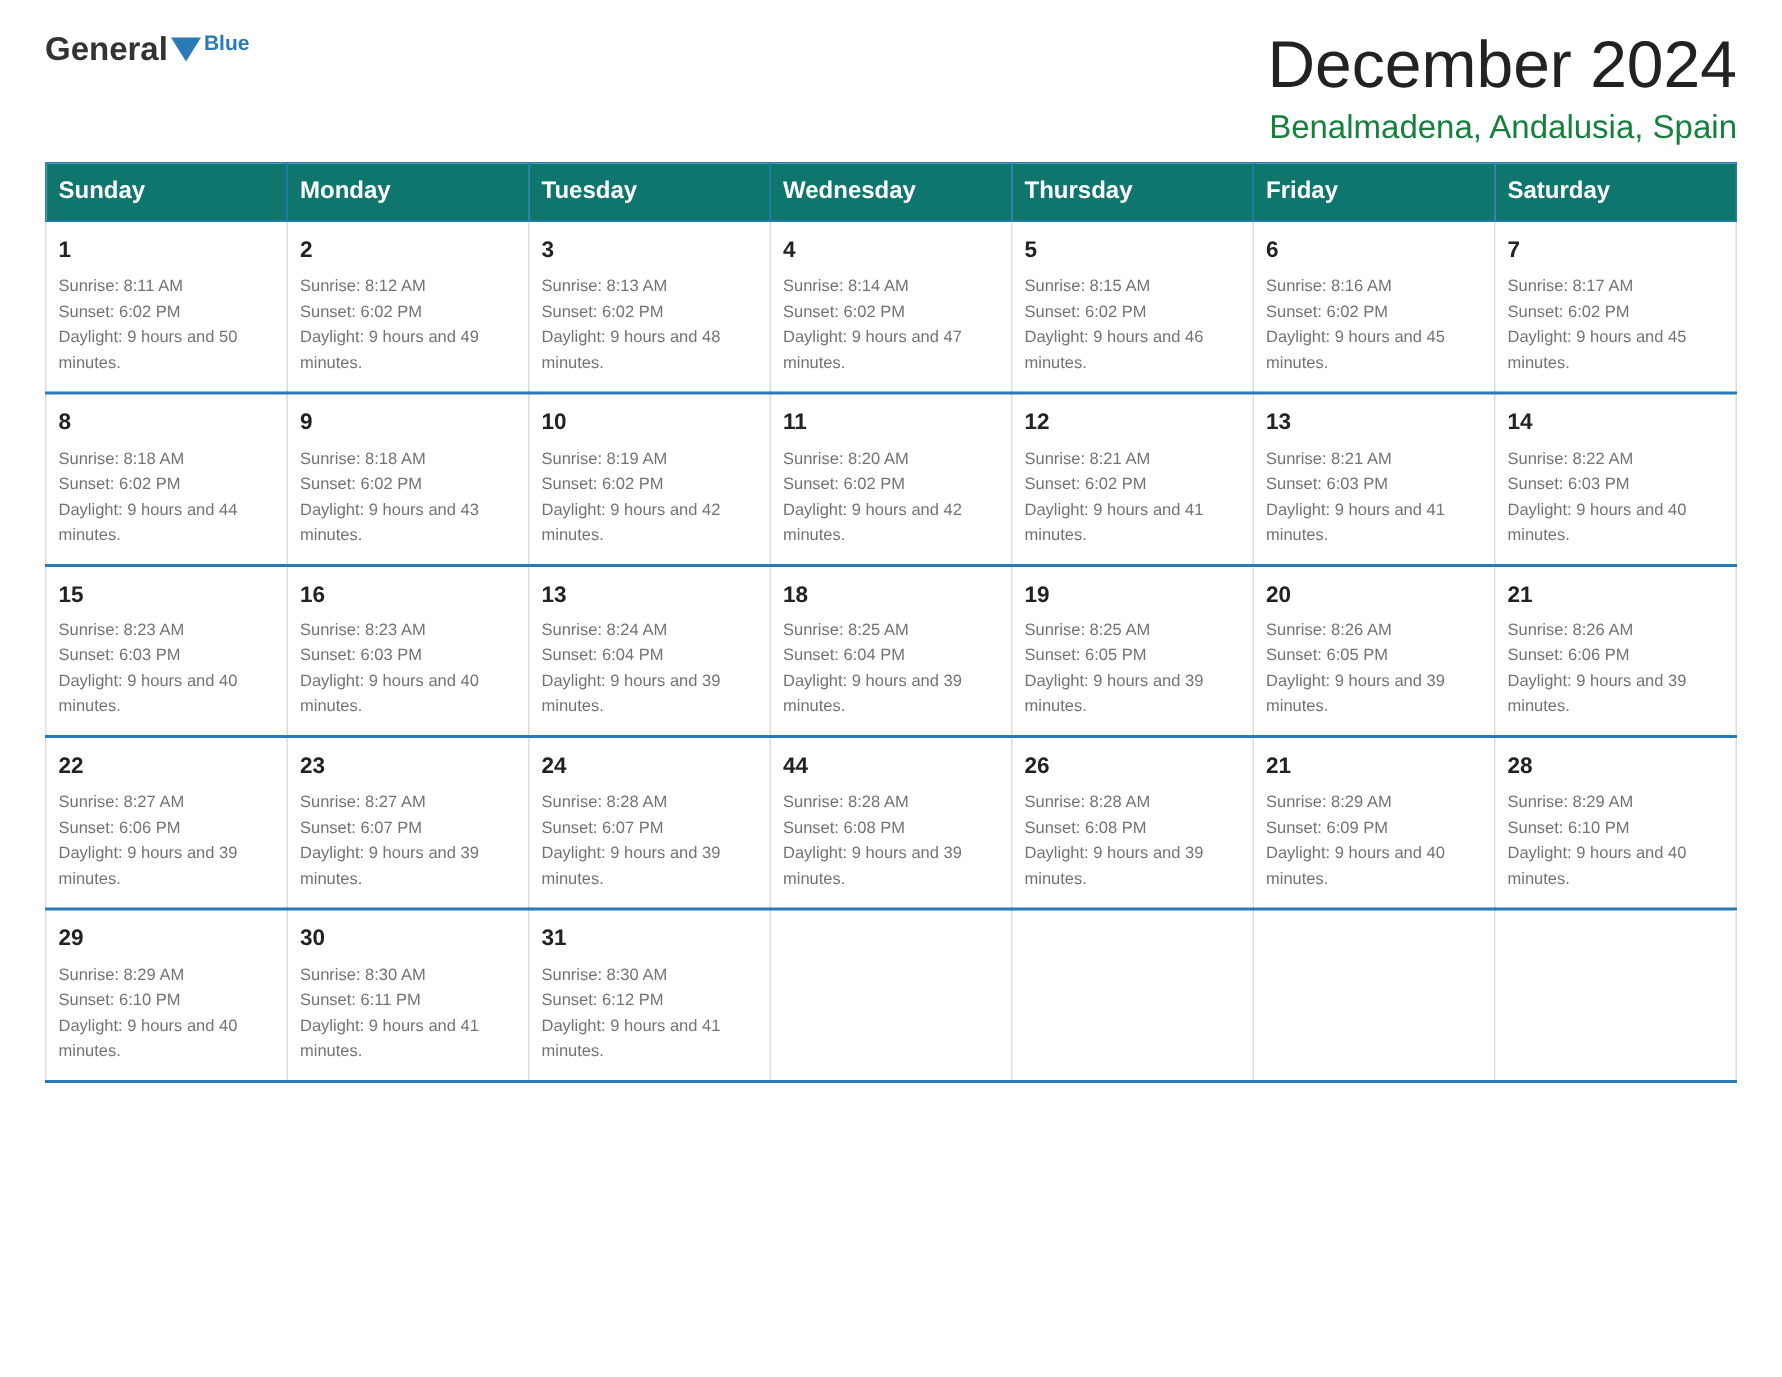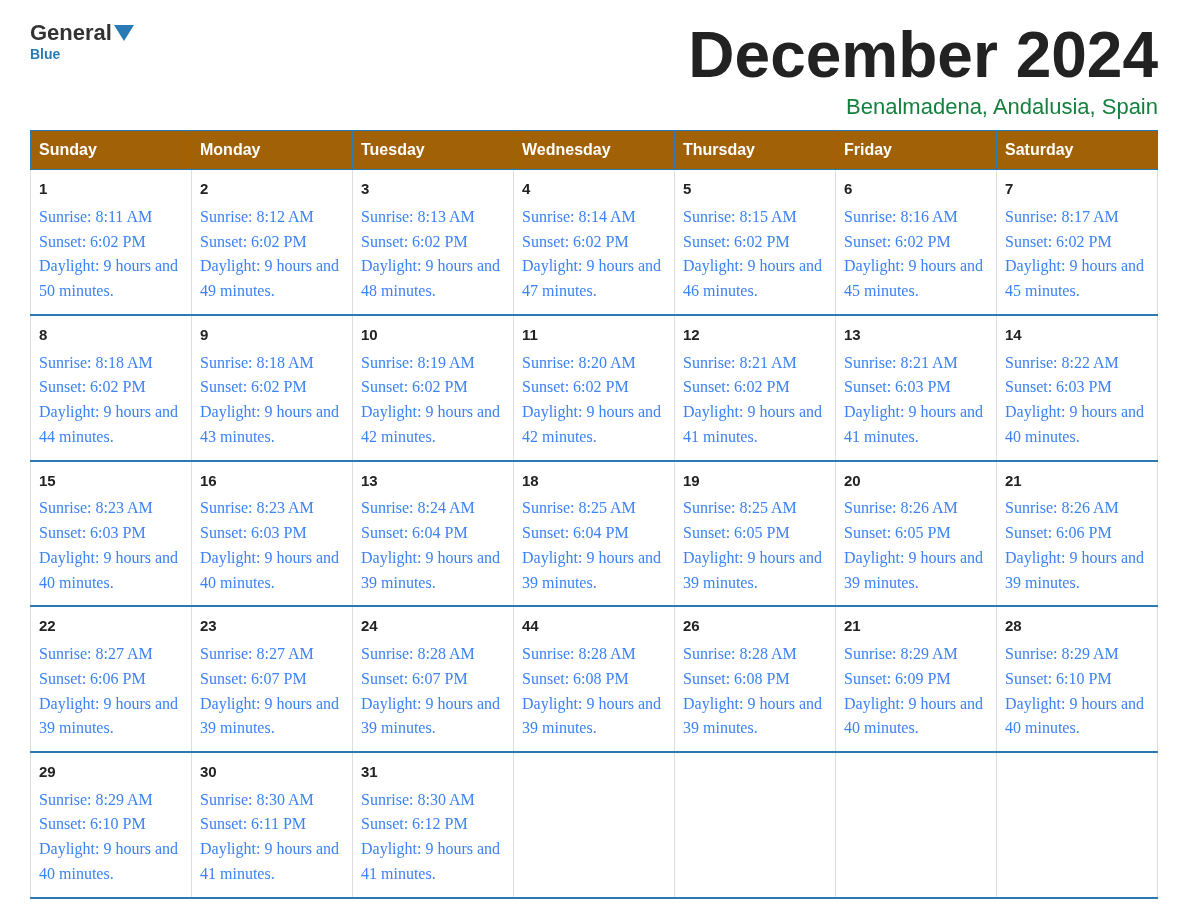--- a/index.html
+++ b/index.html
@@ -11,21 +11,21 @@
       min-height: 918px;
     }
     .header {
       display: flex;
       justify-content: space-between;
       align-items: flex-start;
       margin-bottom: 10px;
     }
     .logo {
       display: flex;
-      flex-direction: column;
+      flex-direction: row;
       align-items: flex-start;
     }
     .logo-text {
       display: flex;
       align-items: center;
       font-size: 22px;
       font-weight: bold;
       color: #333;
     }
     .logo-general { color: #333; }
@@ -40,37 +40,37 @@
     }
     .logo-blue {
       color: #2a7ab5;
       font-size: 14px;
       font-weight: bold;
     }
     .title-section {
       text-align: right;
     }
     .month-title {
-      font-size: 64px;
-      font-weight: bold;
+      font-size: 44px;
+      font-weight: normal;
       color: #222;
       line-height: 1.1;
     }
     .location {
       font-size: 22px;
       color: #15803d;
       margin-top: 4px;
     }
     table {
       width: 100%;
       border-collapse: collapse;
       margin-top: 10px;
     }
     thead tr th {
-      background-color: #a16207;
+      background-color: #0f766e;
       color: #fff;
       font-size: 16px;
       font-weight: bold;
       padding: 10px 8px;
       text-align: left;
       border: 1px solid #2a7ab5;
     }
     tbody tr td {
       vertical-align: top;
       padding: 8px 8px 10px 8px;
@@ -84,24 +84,23 @@
     tbody tr {
       border-bottom: 2px solid #2a7ab5;
     }
     .day-num {
       font-size: 15px;
       font-weight: bold;
       display: block;
       margin-bottom: 4px;
     }
     .day-info {
-      font-size: 16px;
-      color: #3b82f6;
+      font-size: 11px;
+      color: #737373;
       line-height: 1.55;
-      font-family: Liberation Serif, serif;
     }
     tbody tr:last-child td {
       min-height: 80px;
     }
   </style>
 </head>
 <body>
 
 <div class="header">
   <div class="logo">

